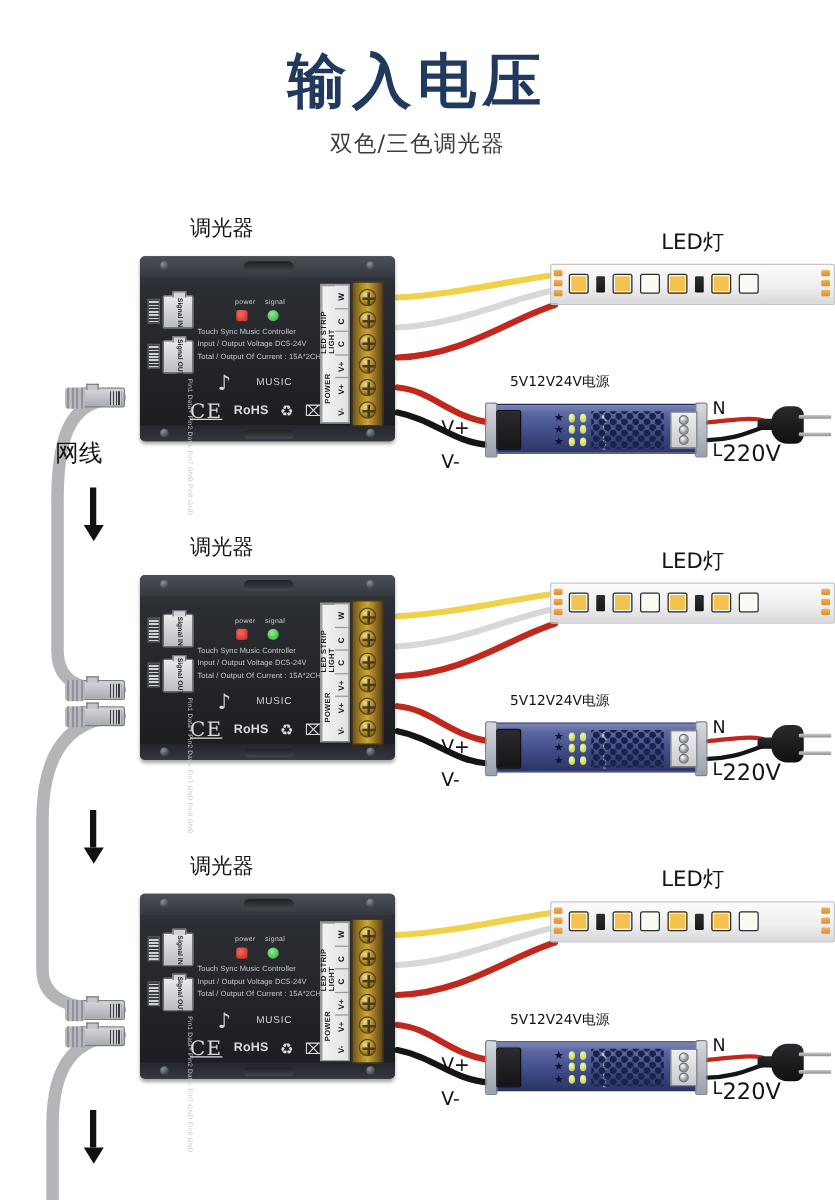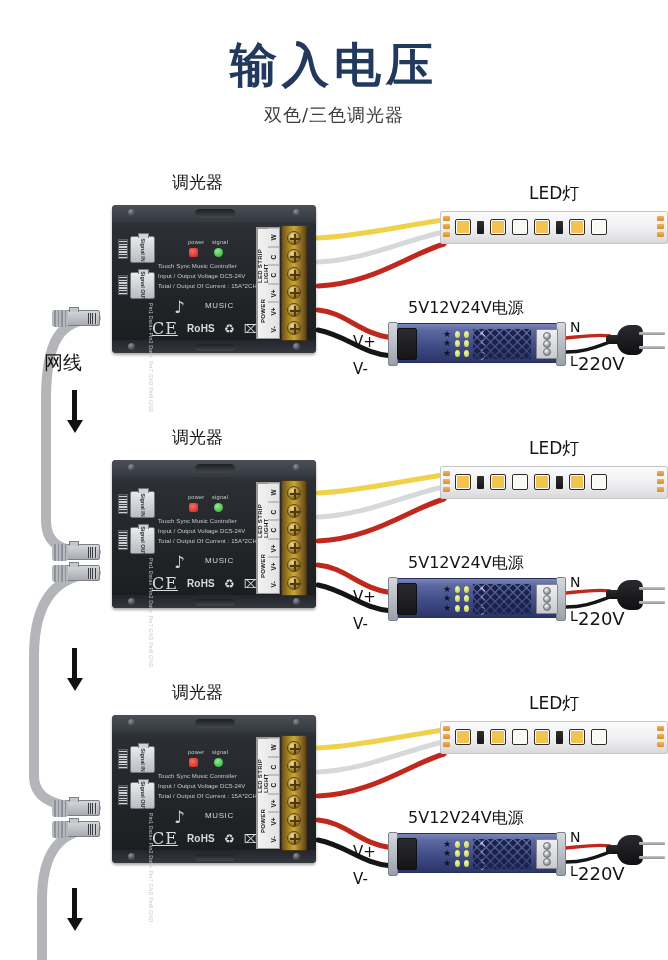--- a/index.html
+++ b/index.html
@@ -36,23 +36,23 @@
   
   .block { position: absolute; left: 0; width: 668px; height: 250px; }
 
   
   .lbl {
     position: absolute;
     font-family: "DejaVu Sans", sans-serif;
     color: #141414;
     white-space: nowrap;
   }
-  .lbl-dimmer { font-size: 17px; left: 172px; top: -34px; }
+  .lbl-dimmer { font-size: 17px; left: 152px; top: -34px; }
   .lbl-ledlight { font-size: 17px; left: 529px; top: -23px; }
-  .lbl-psu { font-size: 16px; left: 408px; top: 93px; }
+  .lbl-psu { font-size: 11px; left: 408px; top: 93px; }
   .lbl-220v { font-size: 18px; left: 578px; top: 148px; }
   .lbl-nl { font-size: 14px; color: #111; }
   .lbl-vpm { font-size: 15px; color: #111; }
   .lbl-netcable { font-size: 19px; left: 44px; top: 145px; }
 
   
   .ctrl {
     position: absolute;
     left: 112px; top: 0;
     width: 204px; height: 148px;

